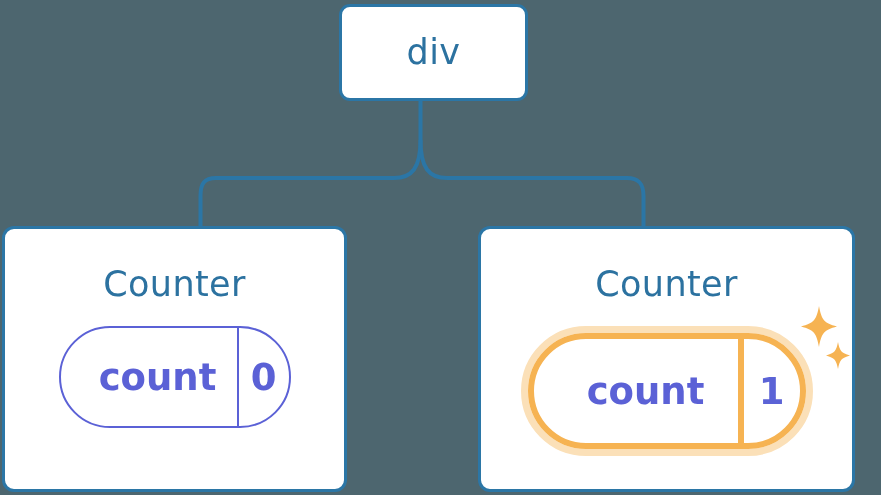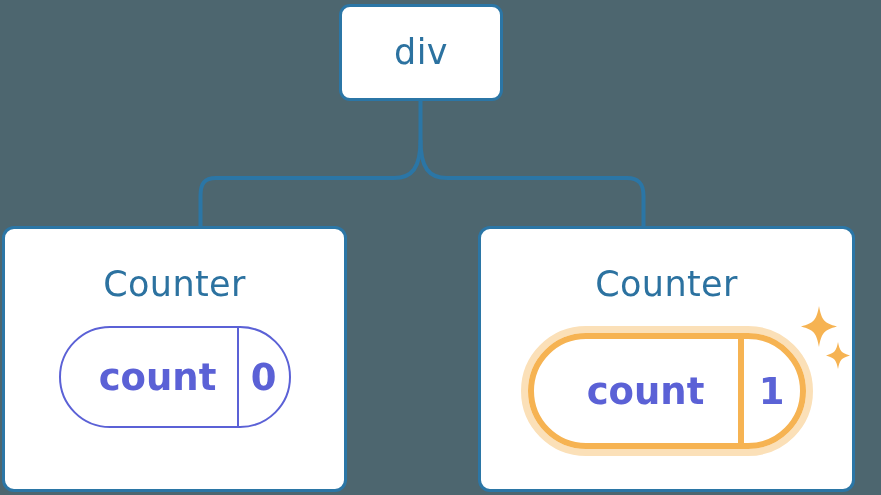--- a/index.html
+++ b/index.html
@@ -36,21 +36,21 @@
     border: 3px solid #2b76a6;
     box-sizing: border-box;
     display: flex;
     flex-direction: column;
     align-items: center;
   }
 
   #node-div {
     left: 339px;
     top: 4px;
-    width: 164px;
+    width: 189px;
     height: 97px;
     border-radius: 11px;
     justify-content: center;
   }
 
   .node-label-root {
     color: #2c72a0;
     font-size: 35px;
     letter-spacing: 0.5px;
     line-height: 1;

